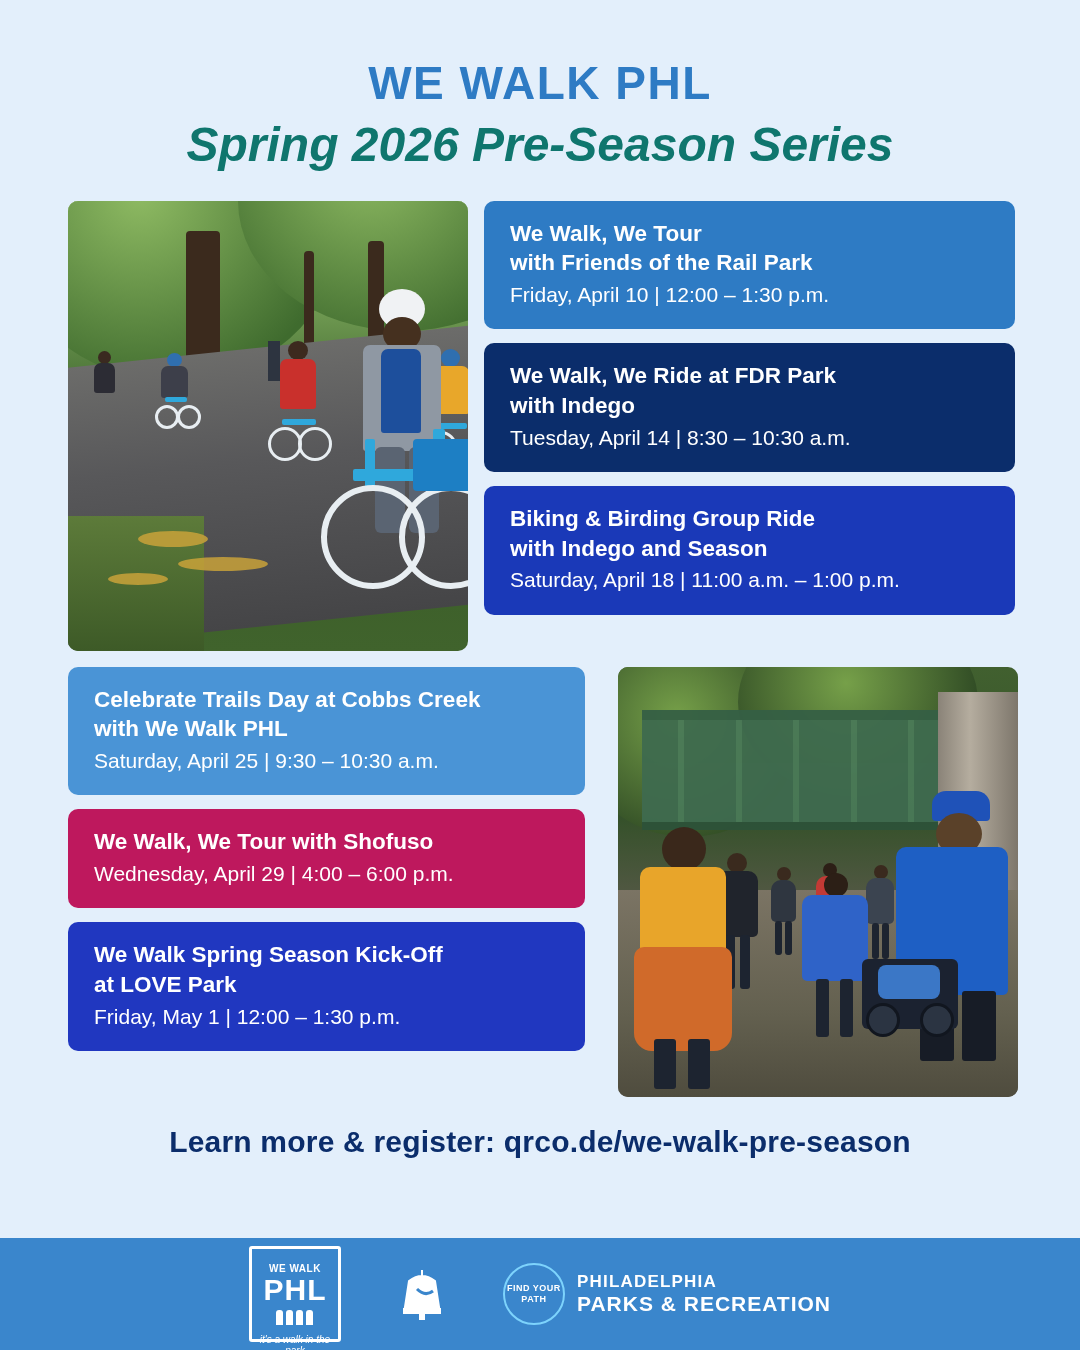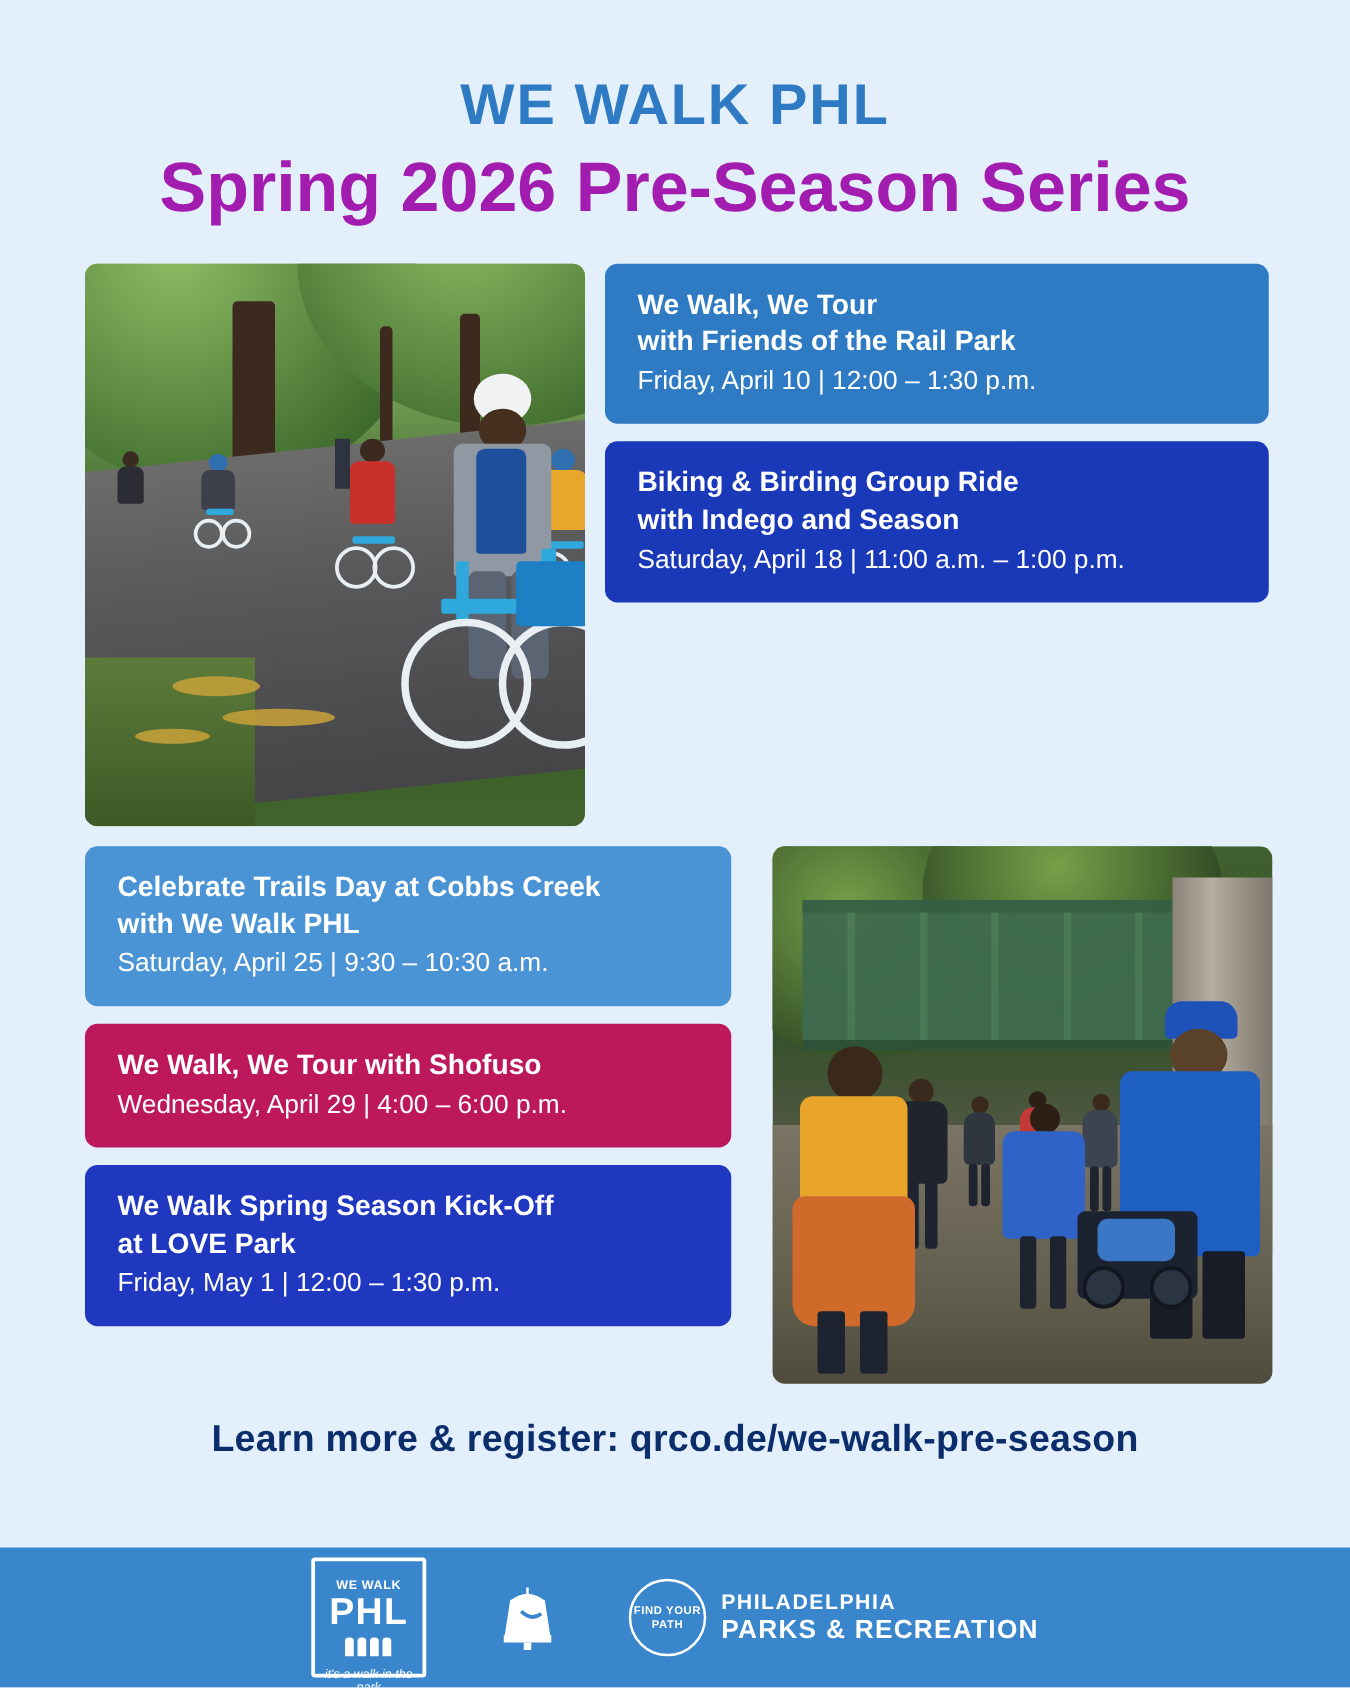--- a/index.html
+++ b/index.html
@@ -23,25 +23,26 @@
     text-align: center;
   }
   .title-line1 {
     font-size: 46px;
     font-weight: bold;
     letter-spacing: 1.5px;
     color: #2e7bc4;
     line-height: 1.1;
   }
   .title-line2 {
-    font-size: 56px;
+    font-size: 48px;
     font-weight: bold;
-    color: #a21caf;
+    color: #0f766e;
     line-height: 1.25;
     margin-top: 6px;
+    font-style: italic;
   }
 
   
   .top-block {
     display: flex;
     gap: 16px;
     padding: 26px 65px 0 68px;
   }
   .photo {
     border-radius: 10px;
@@ -162,21 +163,21 @@
   .bell {
     width: 46px; height: 54px; position: relative;
   }
   .bell svg { display: block; }
   .logo-health .lh-text .lh1 { font-size: 15px; line-height: 1.15; }
   .logo-health .lh-text .lh2 { font-size: 25px; font-weight: bold; line-height: 1.1; }
   .logo-health .lh-text .lh3 { font-size: 13px; letter-spacing: 2px; margin-top: 2px; }
   .logo-ppr { display: flex; align-items: center; gap: 12px; color: #fff; }
   .ppr-seal {
     width: 62px; height: 62px; border-radius: 50%;
-    border: 2px solid #ffffff;
+    border: 2px solid #7dd3fc;
     display: flex; flex-direction: column; align-items: center; justify-content: center;
     font-size: 9px; font-weight: bold; line-height: 1.25; letter-spacing: 0.5px; text-align: center;
   }
   .logo-ppr .ppr-text .pt1 { font-size: 17px; font-weight: bold; letter-spacing: 1.2px; line-height: 1.2; }
   .logo-ppr .ppr-text .pt2 { font-size: 21px; font-weight: bold; letter-spacing: 1px; line-height: 1.15; }
 
   
   .scene { position: absolute; inset: 0; }
   
   .scene-bike {
@@ -327,20 +328,25 @@
     </div>
 
     <div class="cards-right">
 
       <div class="card blue-mid">
         <div class="ct-title">We Walk, We Tour</div>
         <div class="ct-title">with Friends of the Rail Park</div>
         <div class="ct-when">Friday, April 10 | 12:00 – 1:30 p.m.</div>
       </div>
 
+      <div class="card blue-navy">
+        <div class="ct-title">We Walk, We Ride at FDR Park</div>
+        <div class="ct-title">with Indego</div>
+        <div class="ct-when">Tuesday, April 14 | 8:30 – 10:30 a.m.</div>
+      </div>
 
       <div class="card blue-royal">
         <div class="ct-title">Biking &amp; Birding Group Ride</div>
         <div class="ct-title">with Indego and Season</div>
         <div class="ct-when">Saturday, April 18 | 11:00 a.m. – 1:00 p.m.</div>
       </div>
 
     </div>
   </div>
 

